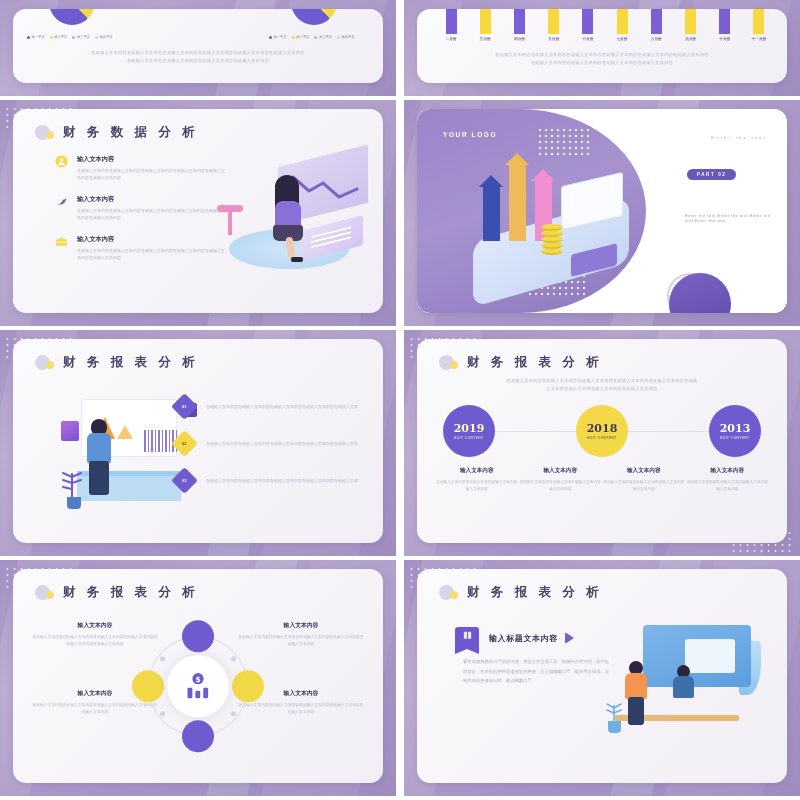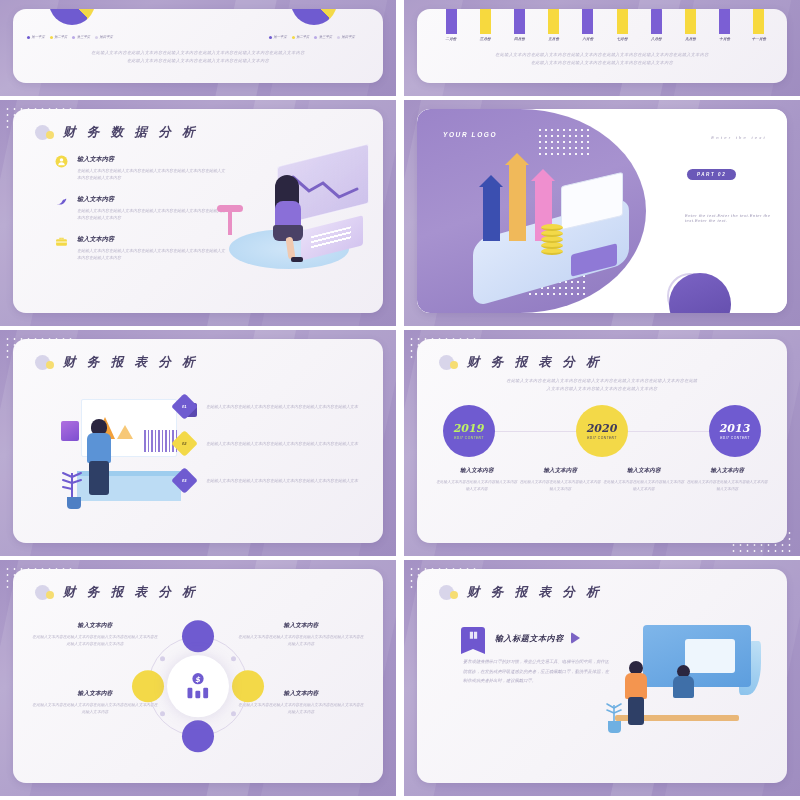--- a/index.html
+++ b/index.html
@@ -2,21 +2,21 @@
 <html><head>
 <meta charset="utf-8">
 <style>
   * { box-sizing: border-box; margin:0; padding:0; }
   html,body { width:800px; height:800px; overflow:hidden; background:#ffffff;
     font-family:"Liberation Sans", sans-serif; }
 
   #grid { width:800px; height:800px; display:grid;
     grid-template-columns: 396px 396px;
     grid-template-rows: 96px 226px 226px 236px 40px;
-    gap:4px 8px; background:#ffffff;font-style:italic; }
+    gap:4px 8px; background:#ffffff; }
 
   .slide { position:relative; overflow:hidden;
     background:linear-gradient(150deg,#a491c4 0%,#b3a3cd 28%,#a897c7 55%,#9f8dc0 100%); }
 
   
   .bgband { position:absolute; background:rgba(255,255,255,0.13); }
   .bgband.v1 { width:40px; height:200%; top:-30%; left:56%; transform:rotate(12deg); }
   .bgband.v2 { width:95px; height:200%; top:-30%; left:70%; transform:rotate(12deg);
     background:rgba(255,255,255,0.07); }
   .bgband.v3 { width:60px; height:200%; top:-30%; left:-4%; transform:rotate(12deg);
@@ -196,21 +196,21 @@
   .cd-node.n  { left:48px; top:-2px;  background:#6f5bd0; }
   .cd-node.s  { left:48px; bottom:-2px;background:#6f5bd0; }
   .cd-node.w  { left:-2px; top:48px;  background:#f3d948; }
   .cd-node.e  { right:-2px;top:48px;  background:#f3d948; }
   .cd-tick { position:absolute; width:5px; height:5px; border-radius:50%; background:#d6cfe8; }
   .quad { position:absolute; width:128px; }
   .quad h5 { font-size:5.8px; color:#3f3a5c; font-weight:700; margin-bottom:4px; }
   .quad p  { font-size:3.8px; color:#b4afc6; line-height:1.95; }
 
   
-  .ribbon { position:absolute; left:44px; top:58px; display:flex; align-items:center; }
+  .ribbon { position:absolute; left:38px; top:58px; display:flex; align-items:center; }
   .rib-tag{ width:24px; height:22px; background:#6f57cf; border-radius:3px 3px 0 0;
     position:relative; color:#fff; font-size:6px; text-align:center; line-height:22px; }
   .rib-tag::after { content:""; position:absolute; left:0; bottom:-5px; width:0; height:0;
     border-left:12px solid #6f57cf; border-right:12px solid #6f57cf;
     border-bottom:5px solid transparent; }
   .rib-title { font-size:8px; color:#3b3556; font-weight:700; margin-left:10px;
     letter-spacing:.6px; }
   .rib-arrow { width:0;height:0; border-left:9px solid #7b63c4;
     border-top:6px solid transparent; border-bottom:6px solid transparent;
     margin-left:7px; border-radius:2px; }
@@ -512,26 +512,26 @@
       <div class="stitle">
         <span class="blob"></span>
         <span class="dot"></span>
         <span class="txt">财 务 报 表 分 析</span>
       </div>
       <div class="tl-intro">
         <div class="body-txt">在此输入文本内容在此输入文本内容在此输入文本内容在此输入文本内容在此输入文本内容在此输</div>
         <div class="body-txt">入文本内容输入文本内容输入文本内容在此输入文本内容</div>
       </div>
       <div class="tl" id="timeline-nodes">
-          <div class="tlc" style="background: rgb(111, 91, 208); color: #bef264;">
+          <div class="tlc" style="background: rgb(111, 91, 208); color: #fef9c3;">
             <b>2019</b>
             <span>EDIT CONTENT</span>
           </div>
           <div class="tlc" style="background: rgb(243, 217, 72); color: rgb(63, 58, 92);">
-            <b>2020</b>
+            <b>2018</b>
             <span>EDIT CONTENT</span>
           </div>
           <div class="tlc" style="background: rgb(111, 91, 208); color: rgb(255, 255, 255);">
             <b>2013</b>
             <span>EDIT CONTENT</span>
           </div>
         </div>
       <div class="tl-cols" id="timeline-cols">
           <div class="tl-col">
             <h5>输入文本内容</h5>

